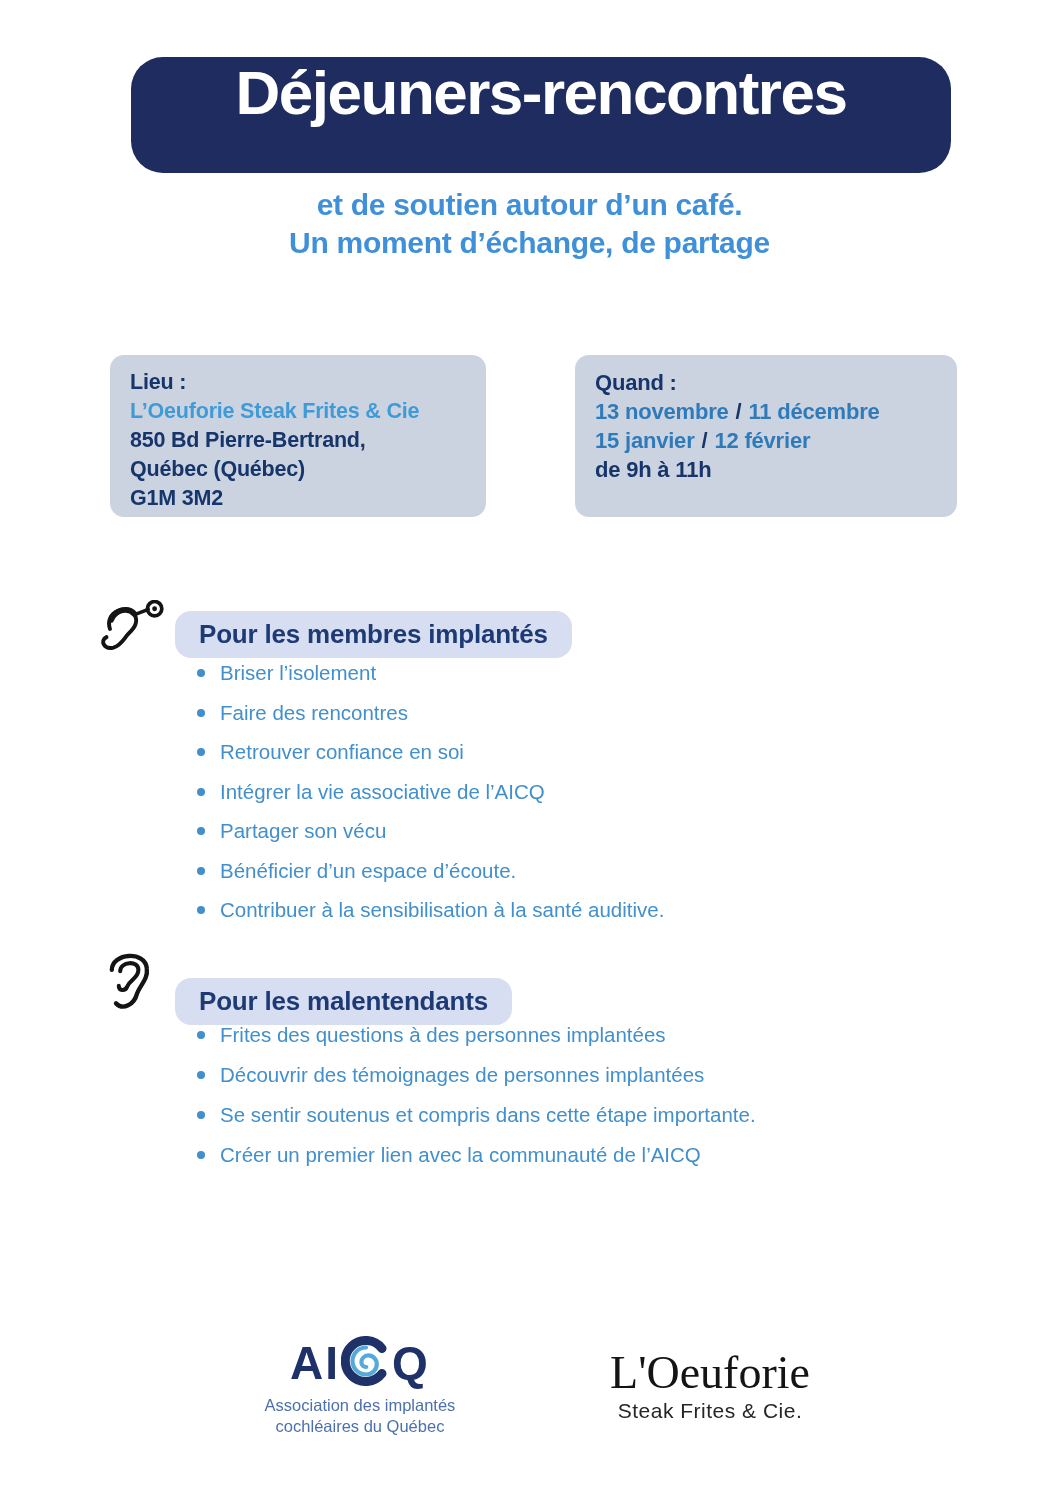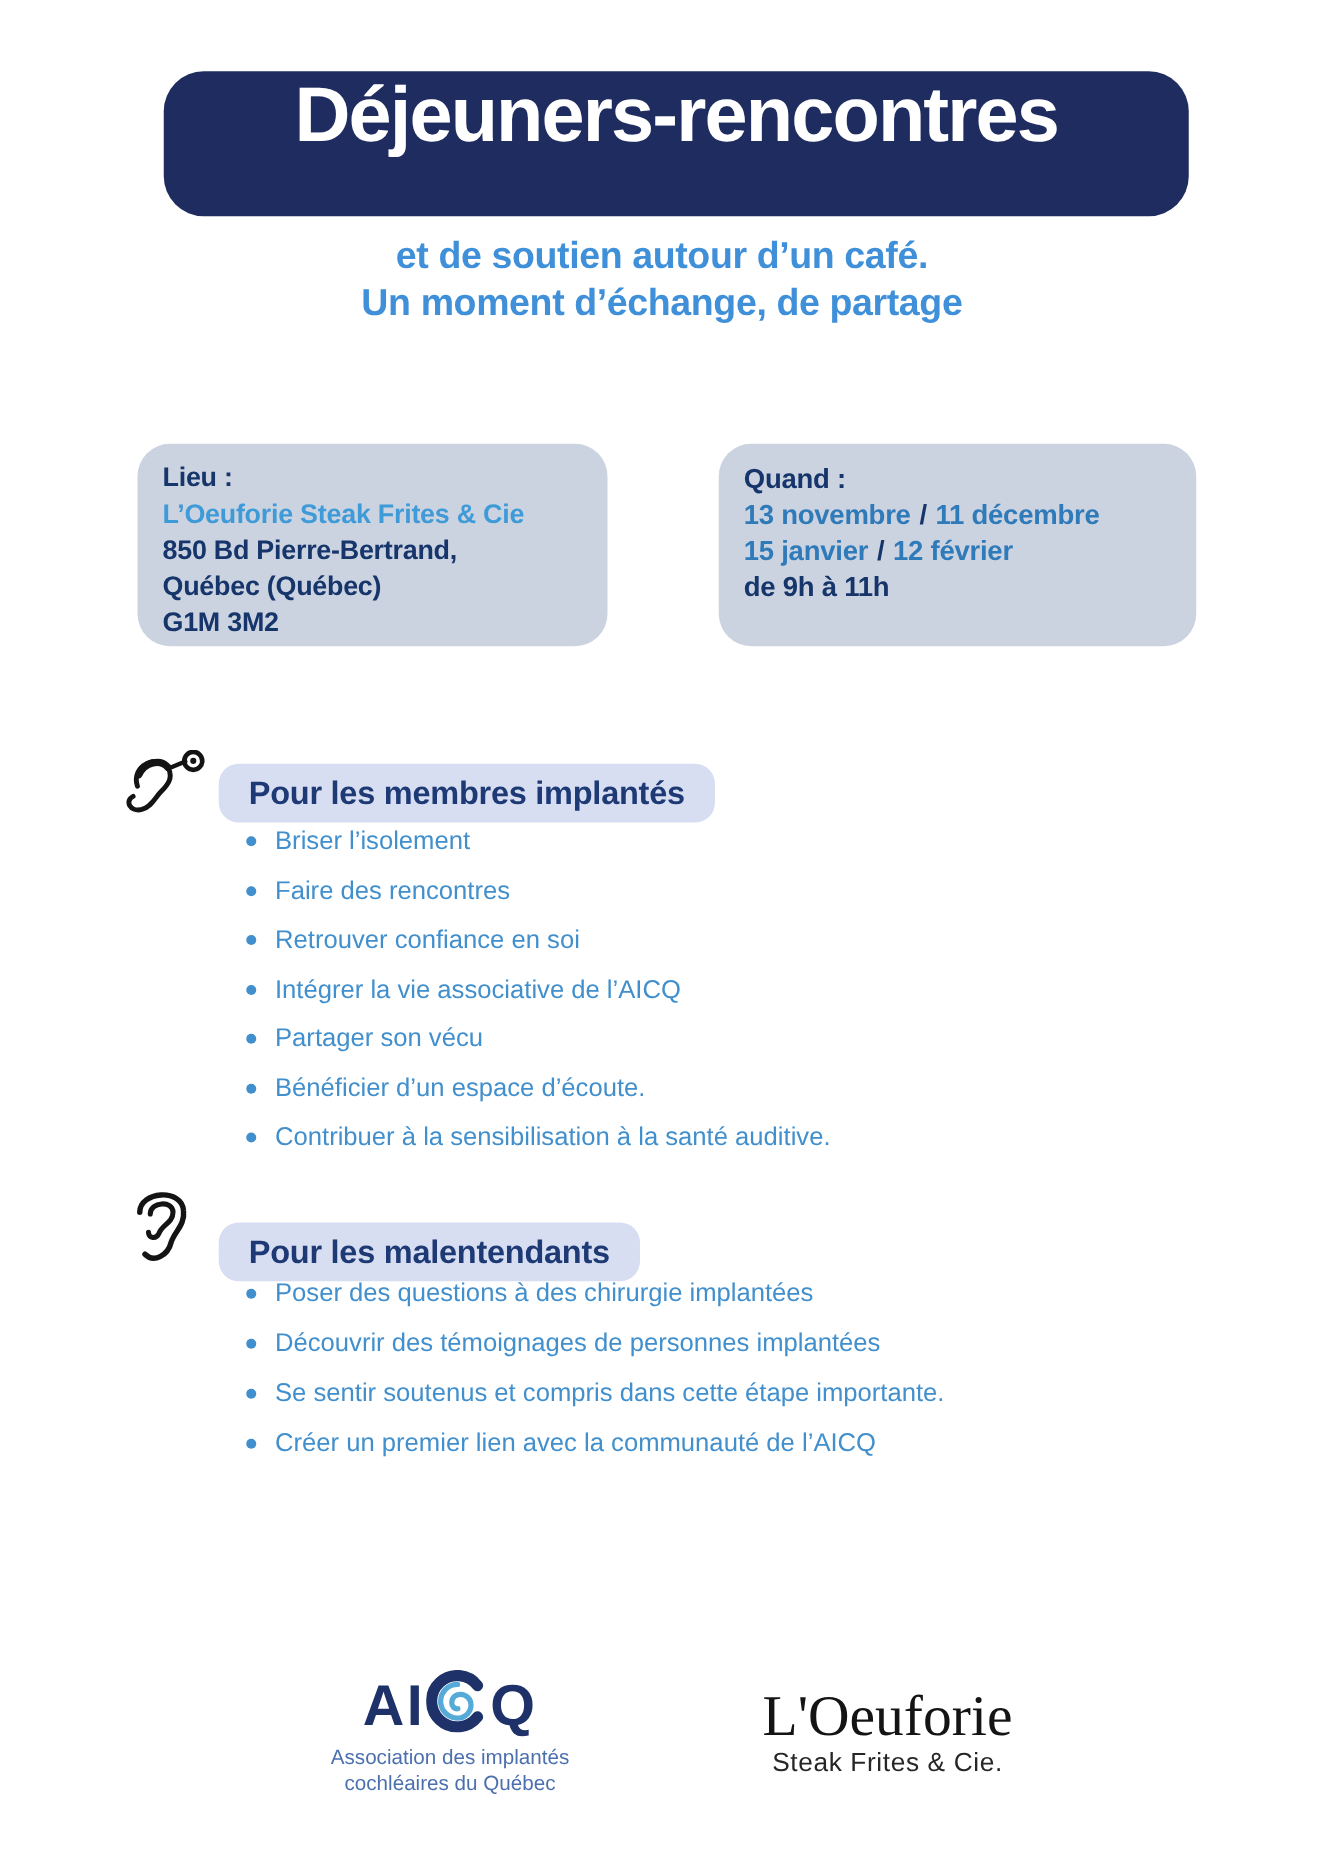--- a/index.html
+++ b/index.html
@@ -38,21 +38,21 @@
     font-size:30px; font-weight:800;
     line-height:38px;
     letter-spacing:-0.3px;
   }
 
   
   .info-box {
     position:absolute; top:355px;
     height:162px;
     background:#ccd3e0;
-    border-radius:26px;
+    border-radius:14px;
     padding:13px 20px;
     font-weight:700;
     line-height:29px;
     letter-spacing:-0.2px;
     white-space:nowrap;
   }
   .info-box.location { left:110px; width:376px; font-size:21.5px; }
   .info-box.when     { left:575px; width:382px; font-size:22px;  }
   .navy  { color:#16356b; }
   .venue { color:#3f9bd8; }
@@ -188,21 +188,21 @@
   </ul>
 
   <span class="section-icon ear">
     <svg width="56" height="70" viewBox="0 0 40 50" fill="none">      
         <path d="M7 17 C 7 5 31 3 32 16 C 33 24 27 28 25 34 C 23 42 15 46 10 41" stroke="#141414" stroke-width="3.1" stroke-linecap="round" fill="none"></path>
       <path d="M13 18 C 13 11 26 10 26 17 C 26 23 20 24 18 29 C 16.5 32.5 12 32 12 28.5" stroke="#141414" stroke-width="2.9" stroke-linecap="round" fill="none"></path>
     </svg>
   </span>
   <div class="pill p2">Pour les malentendants</div>
   <ul class="benefits l2">
-    <li>Poser des questions à des chirurgie implantées</li>
+    <li>Frites des questions à des personnes implantées</li>
     <li>Découvrir des témoignages de personnes implantées</li>
     <li>Se sentir soutenus et compris dans cette étape importante.</li>
     <li>Créer un premier lien avec la communauté de l’AICQ</li>
   </ul>
 
   <div class="aicq-logo">
     <div class="aicq-row">
       <span class="aicq-letters">AI</span>
       <span class="aicq-swirl">
         <svg width="50" height="50" viewBox="0 0 50 50" fill="none">

